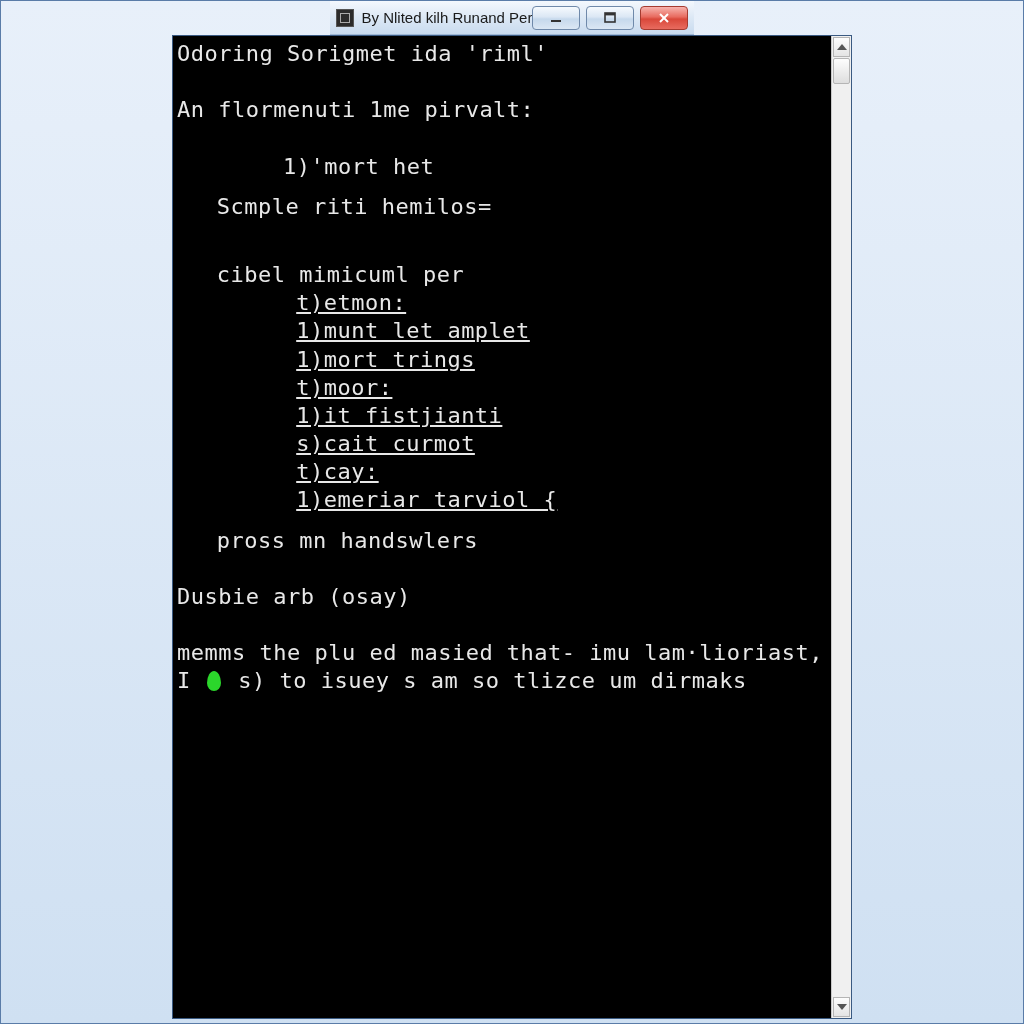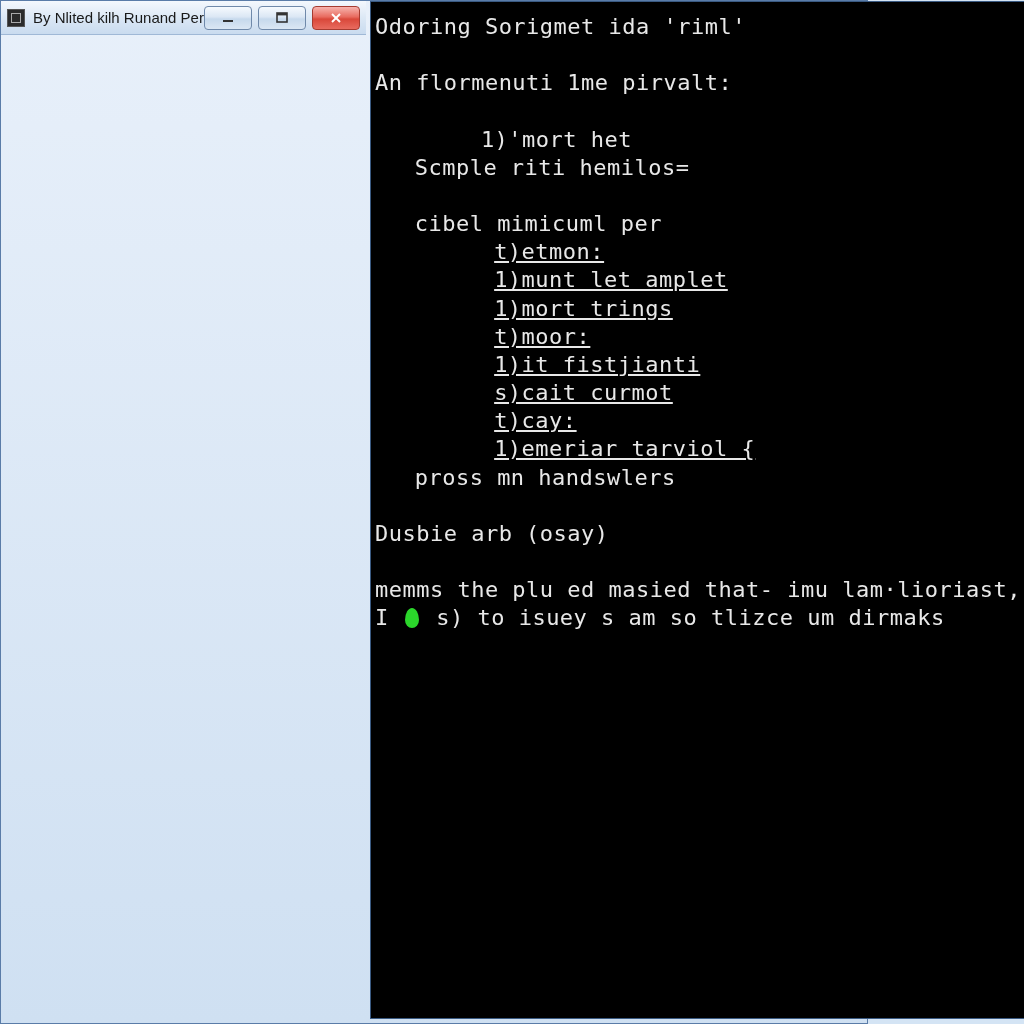--- a/index.html
+++ b/index.html
@@ -1,24 +1,26 @@
 <!DOCTYPE html>
 <html><head>
 <meta charset="utf-8">
 <style>
   * { margin: 0; padding: 0; box-sizing: border-box; }
   html, body { width: 1024px; height: 1024px; overflow: hidden; font-family: "Segoe UI", Tahoma, sans-serif; }
   body { background: #d4e4f4; }
 
   .window {
     position: absolute;
-    left: 0; top: 0; width: 868px; height: 1024px;
+    left: 0; top: 0; width: 1024px; height: 1024px;
     background: linear-gradient(to bottom, #e8f0fa 0%, #cfe0f2 100%);
     border: 1px solid #5a7ca8;
     display: flex;
+    flex-direction: column;
+    align-items: center;
   }
 
   .titlebar {
     height: 34px;
     display: flex;
     align-items: center;
     padding: 0 6px;
     background: linear-gradient(to bottom, #f4f8fd 0%, #dce8f5 50%, #c9dbef 100%);
     border-bottom: 1px solid #9fb8d6;
   }
@@ -63,30 +65,30 @@
     display: flex;
     background: #fff;
   }
   .terminal {
     flex: 1;
     background: #000;
     color: #e8e8e8;
     font-family: "Lucida Console", Consolas, monospace;
     font-size: 22px;
     line-height: 1.28;
-    padding: 11px 8px 8px 4px;
+    padding: 4px 8px 8px 4px;
     white-space: pre;
     letter-spacing: 0.5px;
     overflow: hidden;
   }
   .terminal .line { display: inline; }
   .terminal .indent0 { padding-left: 0; }
   .terminal .indent1 { padding-left: 8ch; }
   .terminal .indent2 { padding-left: 9ch; text-decoration: underline; }
-  .terminal .indent-half { padding-left: 3ch; }
+  .terminal .indent-half { padding-left: 3ch; margin-top: 12px; }
   .cursor-dot {
     display: inline-block;
     width: 14px; height: 20px;
     background: #2bd62b;
     border-radius: 50% 50% 50% 50% / 60% 60% 40% 40%;
     vertical-align: -3px;
     margin: 0 3px;
   }
 
   .scrollbar {

